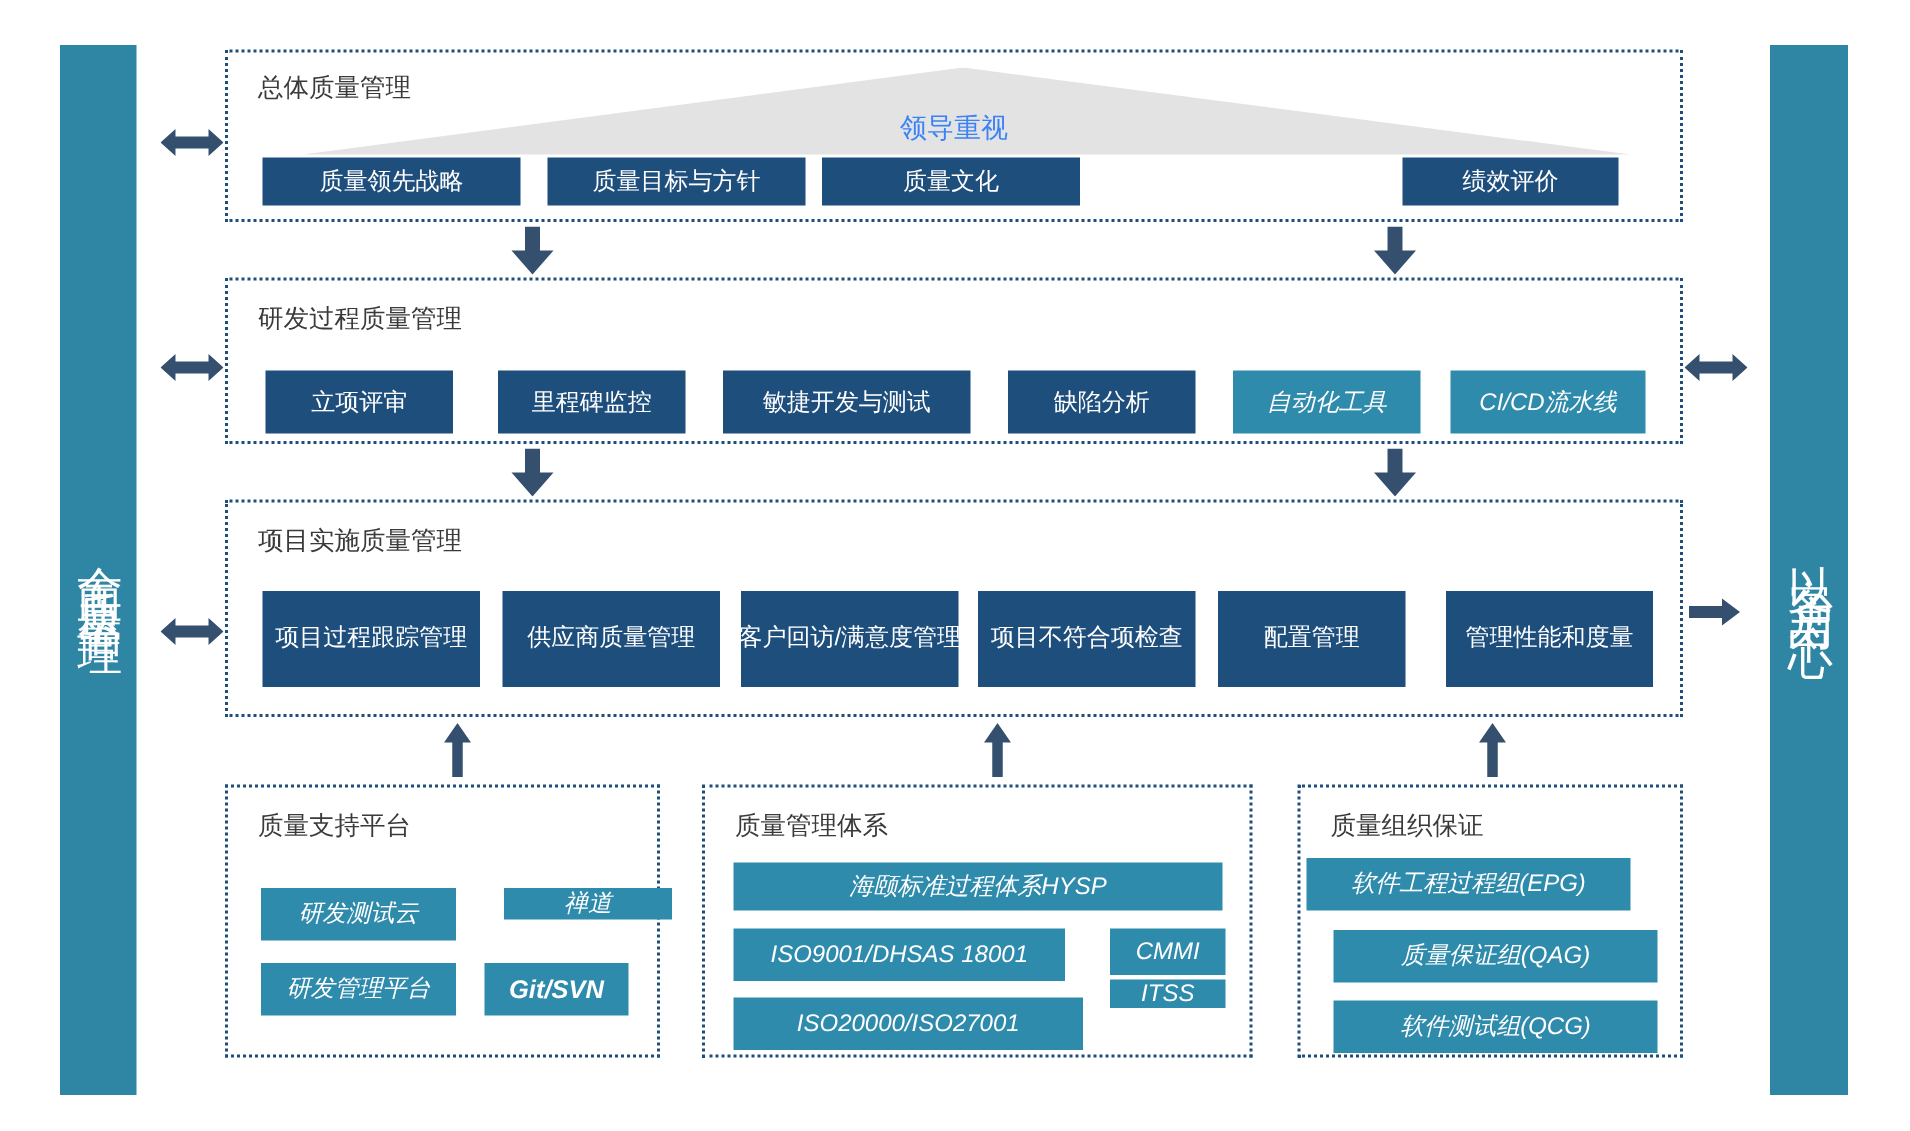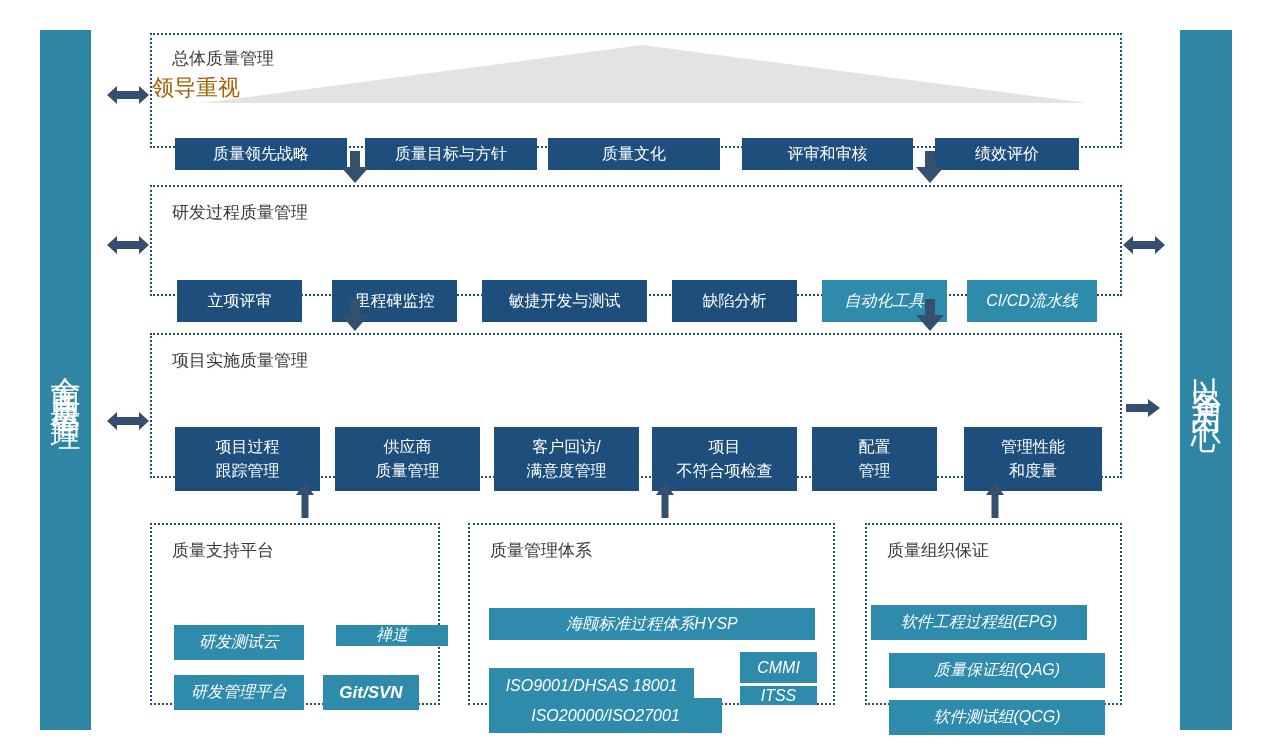--- a/index.html
+++ b/index.html
@@ -23,30 +23,30 @@
     border:2px dotted #1F4E79; box-sizing:border-box; background:#ffffff;
   }
   .panel-title {
     position:absolute; left:20px; top:12px;
     font-size:17px; color:#3A3A3A; white-space:nowrap;
   }
   
   .btn {
     position:absolute; background:#1E4E7C; color:#ffffff;
     display:flex; align-items:center; justify-content:center;
-    text-align:center; font-size:16px; white-space:nowrap;margin-top:33px;
+    text-align:center; font-size:16px; white-space:nowrap;
   }
   .btn.teal { background:#2F8BAC;font-style:italic; }
-  .btn.two  { flex-direction:column; line-height:1.5; }
+  .btn.two  { flex-direction:row; line-height:1.5; }
   .btn.bold { font-weight:bold; font-size:17px; }
   
   .tri { position:absolute; left:50px; top:10px; }
   .banner {
-    position:absolute; left:0; right:0; top:38px; 
-    font-size:22px; color:#a16207;
+    position:absolute; left:0; right:0; top:38px; text-align:center;
+    font-size:18px; color:#3b82f6;
   }
   .arrow { position:absolute; }
 </style>
 </head>
 <body>
 
 <div class="stage">
 
   <div class="vbar" style="left:40px">
     <div class="vtext">全面质量管理</div>
@@ -58,21 +58,20 @@
 
   <div class="panel" style="top:33px;height:115px">
     <svg class="tri" width="885" height="60" viewBox="0 0 885 60">
       <polygon points="0,58 885,58 440,0" fill="#E3E3E3"></polygon>
     </svg>
     <div class="banner">领导重视</div>
     <div class="panel-title">总体质量管理</div>
     <div class="btn" style="left:23px;top:70px;width:172px;height:32px">质量领先战略</div>
     <div class="btn" style="left:213px;top:70px;width:172px;height:32px">质量目标与方针</div>
     <div class="btn" style="left:396px;top:70px;width:172px;height:32px">质量文化</div>
-    <div class="btn" style="left:590px;top:70px;width:171px;height:32px">评审和审核</div>
     <div class="btn" style="left:783px;top:70px;width:144px;height:32px">绩效评价</div>
   </div>
 
   <svg class="arrow" style="left:340px;top:151px" width="30" height="32" viewBox="0 0 30 32">
       <polygon points="10,0 20,0 20,16 29,16 15,32 1,16 10,16" fill="#34506E"></polygon>
     </svg>
   <svg class="arrow" style="left:915px;top:151px" width="30" height="32" viewBox="0 0 30 32">
       <polygon points="10,0 20,0 20,16 29,16 15,32 1,16 10,16" fill="#34506E"></polygon>
     </svg>
 
@@ -135,21 +134,21 @@
     <div class="panel-title" style="top:14px">质量支持平台</div>
     <div class="btn teal" style="left:22px;top:67px;width:130px;height:35px">研发测试云</div>
     <div class="btn teal" style="left:184px;top:67px;width:112px;height:21px">禅道</div>
     <div class="btn teal" style="left:22px;top:117px;width:130px;height:35px">研发管理平台</div>
     <div class="btn teal bold" style="left:171px;top:117px;width:96px;height:35px">Git/SVN</div>
   </div>
 
   <div class="panel" style="left:468px;top:523px;width:367px;height:182px">
     <div class="panel-title" style="top:14px">质量管理体系</div>
     <div class="btn teal" style="left:19px;top:50px;width:326px;height:32px">海颐标准过程体系HYSP</div>
-    <div class="btn teal" style="left:19px;top:110px;width:205px;height:35px">ISO9001/DHSAS 18001</div>
+    <div class="btn teal" style="left:19px;top:94px;width:221px;height:35px">ISO9001/DHSAS 18001</div>
     <div class="btn teal" style="left:270px;top:94px;width:77px;height:31px">CMMI</div>
     <div class="btn teal" style="left:19px;top:140px;width:233px;height:35px">ISO20000/ISO27001</div>
     <div class="btn teal" style="left:270px;top:128px;width:77px;height:19px">ITSS</div>
   </div>
 
   <div class="panel" style="left:865px;top:523px;width:257px;height:182px">
     <div class="panel-title" style="top:14px">质量组织保证</div>
     <div class="btn teal" style="left:4px;top:47px;width:216px;height:35px">软件工程过程组(EPG)</div>
     <div class="btn teal" style="left:22px;top:95px;width:216px;height:35px">质量保证组(QAG)</div>
     <div class="btn teal" style="left:22px;top:142px;width:216px;height:35px">软件测试组(QCG)</div>

